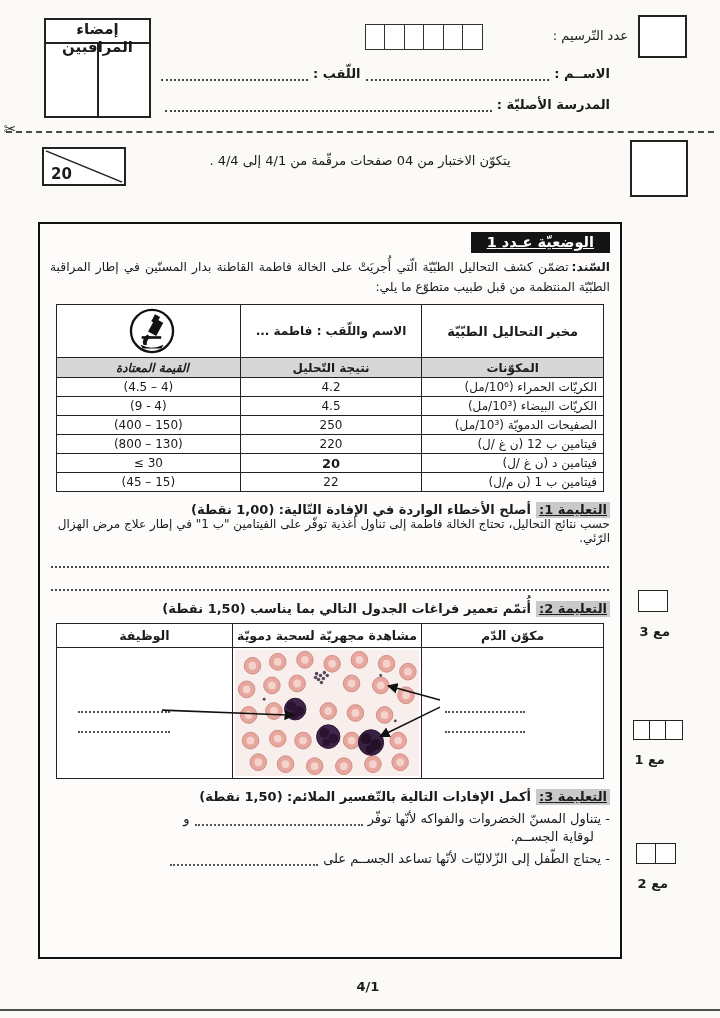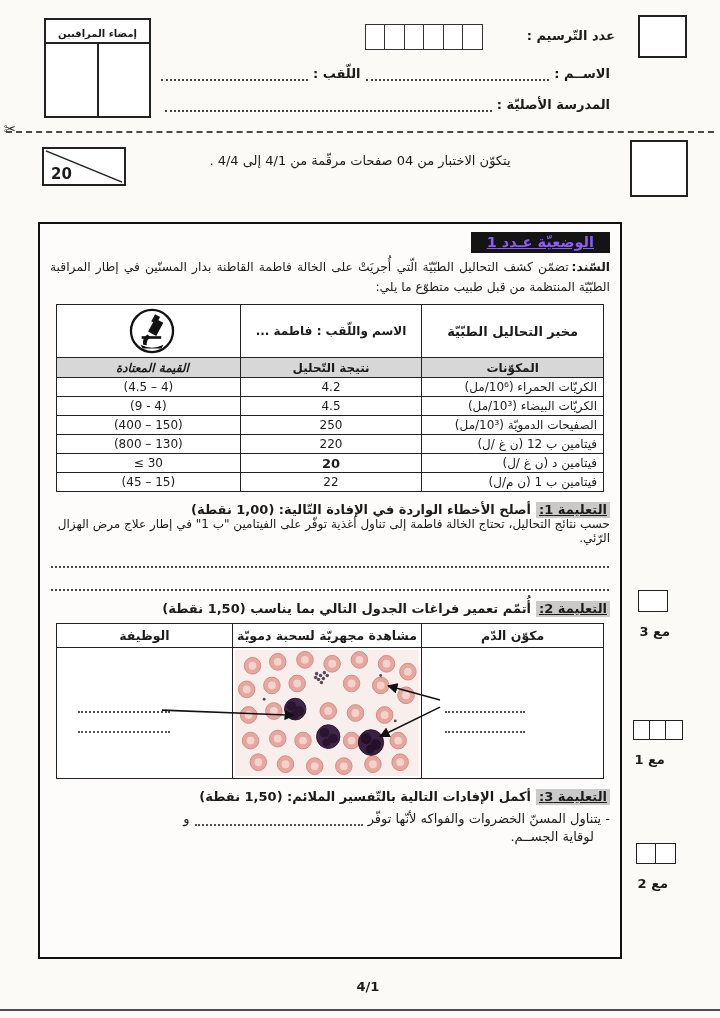--- a/index.html
+++ b/index.html
@@ -9,25 +9,25 @@
     background:#eceae6;
     font-family:"DejaVu Sans", sans-serif;
     color:#1b1b1b;
     direction:rtl;
     overflow:hidden;
   }
   .paper { position:absolute; inset:0; background:#fbfaf7; }
 
   
   .reg-corner-box { position:absolute; top:15px; right:33px; width:49px; height:43px; border:2px solid #222; background:#fff; }
-  .reg-label { position:absolute; top:28px; right:105px; font-size:13px; font-weight:bold; }
+  .reg-label { position:absolute; top:28px; right:92px; font-size:13px; font-weight:normal; }
   .digit-boxes { position:absolute; top:24px; left:366px; display:flex; direction:ltr; }
   .dbox { width:21px; height:26px; border:1.5px solid #333; background:#fff; margin-left:-1.5px; }
   .supervisors { position:absolute; top:18px; left:44px; width:107px; height:100px; border:2px solid #222; background:#fff; }
-  .sup-title { height:24px; border-bottom:2px solid #222; text-align:center; font-size:10px; font-weight:bold; padding-top:8px; }
+  .sup-title { height:24px; border-bottom:2px solid #222; text-align:center; font-size:15px; font-weight:bold; padding-top:0; }
   .sup-cols { display:flex; height:calc(100% - 24px); }
   .sup-col { flex:1; }
   .sup-col:last-child { border-right:2px solid #222; }
 
   .name-row { position:absolute; top:66px; right:110px; left:156px; display:flex; align-items:flex-end; }
   .school-row { position:absolute; top:97px; right:110px; left:160px; display:flex; align-items:flex-end; }
   .fld-label { font-size:13px; font-weight:bold; white-space:nowrap; }
   .dotline { flex:1; height:15px; border-bottom:2px dotted #444; margin:0 5px; }
   .dotline.w1 { flex:1.25; }
 
@@ -35,21 +35,21 @@
   .scissors { position:absolute; top:-13px; left:-2px; font-size:15px; color:#333; }
 
   .pages-note { position:absolute; top:153px; left:135px; right:135px; text-align:center; font-size:13px; font-weight:normal; }
   .corner-box2 { position:absolute; top:140px; right:32px; width:58px; height:57px; border:2px solid #222; background:#fff; }
   .score-box { position:absolute; top:147px; left:42px; width:84px; height:39px; border:2px solid #222; background:#fff; }
   .score-box svg { position:absolute; inset:0; width:100%; height:100%; }
   .score-val { position:absolute; left:7px; bottom:1px; font-size:15px; font-weight:bold; }
 
   
   .main-box { position:absolute; top:222px; left:38px; width:584px; height:737px; border:2px solid #111; background:#fdfcfa; padding:8px 10px; overflow:hidden; }
-  .sit-title { width:fit-content; background:#141414; color:#8b5cf6; font-weight:bold; font-size:14.5px; padding:2px 16px 3px; text-decoration:underline; }
+  .sit-title { width:fit-content; background:#141414; color:#ffffff; font-weight:bold; font-size:14.5px; padding:2px 16px 3px; text-decoration:underline; }
   .support { font-size:12.3px; line-height:1.6; text-align:justify; margin-top:5px; }
   .support b { margin-left:3px; }
 
   table { border-collapse:collapse; background:#fff; }
   td { border:1.2px solid #222; }
 
   .t1 { width:548px; margin:7px auto 0; font-size:12px; }
   .t1 .c1 { width:182px; } .t1 .c2 { width:182px; } .t1 .c3 { width:184px;padding-left:8px; }
   .t1-top td { height:52px; text-align:center; vertical-align:middle; }
   .t1 .lab { font-weight:bold; font-size:13px; }
@@ -349,20 +349,23 @@
       </svg>
     </div>
 
     <p class="instr">
       <span class="instr-label">التعليمة 3:</span><span>أكمل الإفادات التالية بالتّفسير الملائم: (1,50 نقطة)</span>
     </p>
     <p class="bullet">
       <span>-  يتناول المسنّ الخضروات والفواكه لأنّها توفّر</span><span class="dots-inline dl1"></span><span>و</span>
     </p>
     <p class="bullet cont">لوقاية الجســم.</p>
+    <p class="bullet">
+      <span>-  يحتاج الطّفل إلى الزّلاليّات لأنّها تساعد الجســم على</span><span class="dots-inline dl2"></span>
+    </p>
 
   </div>
 
   <div class="mark mark1">
     <div class="mark-cells">
       <span class="mcell"></span>
     </div>
     <div class="mark-label">مع 3</div>
   </div>
   <div class="mark mark2">

